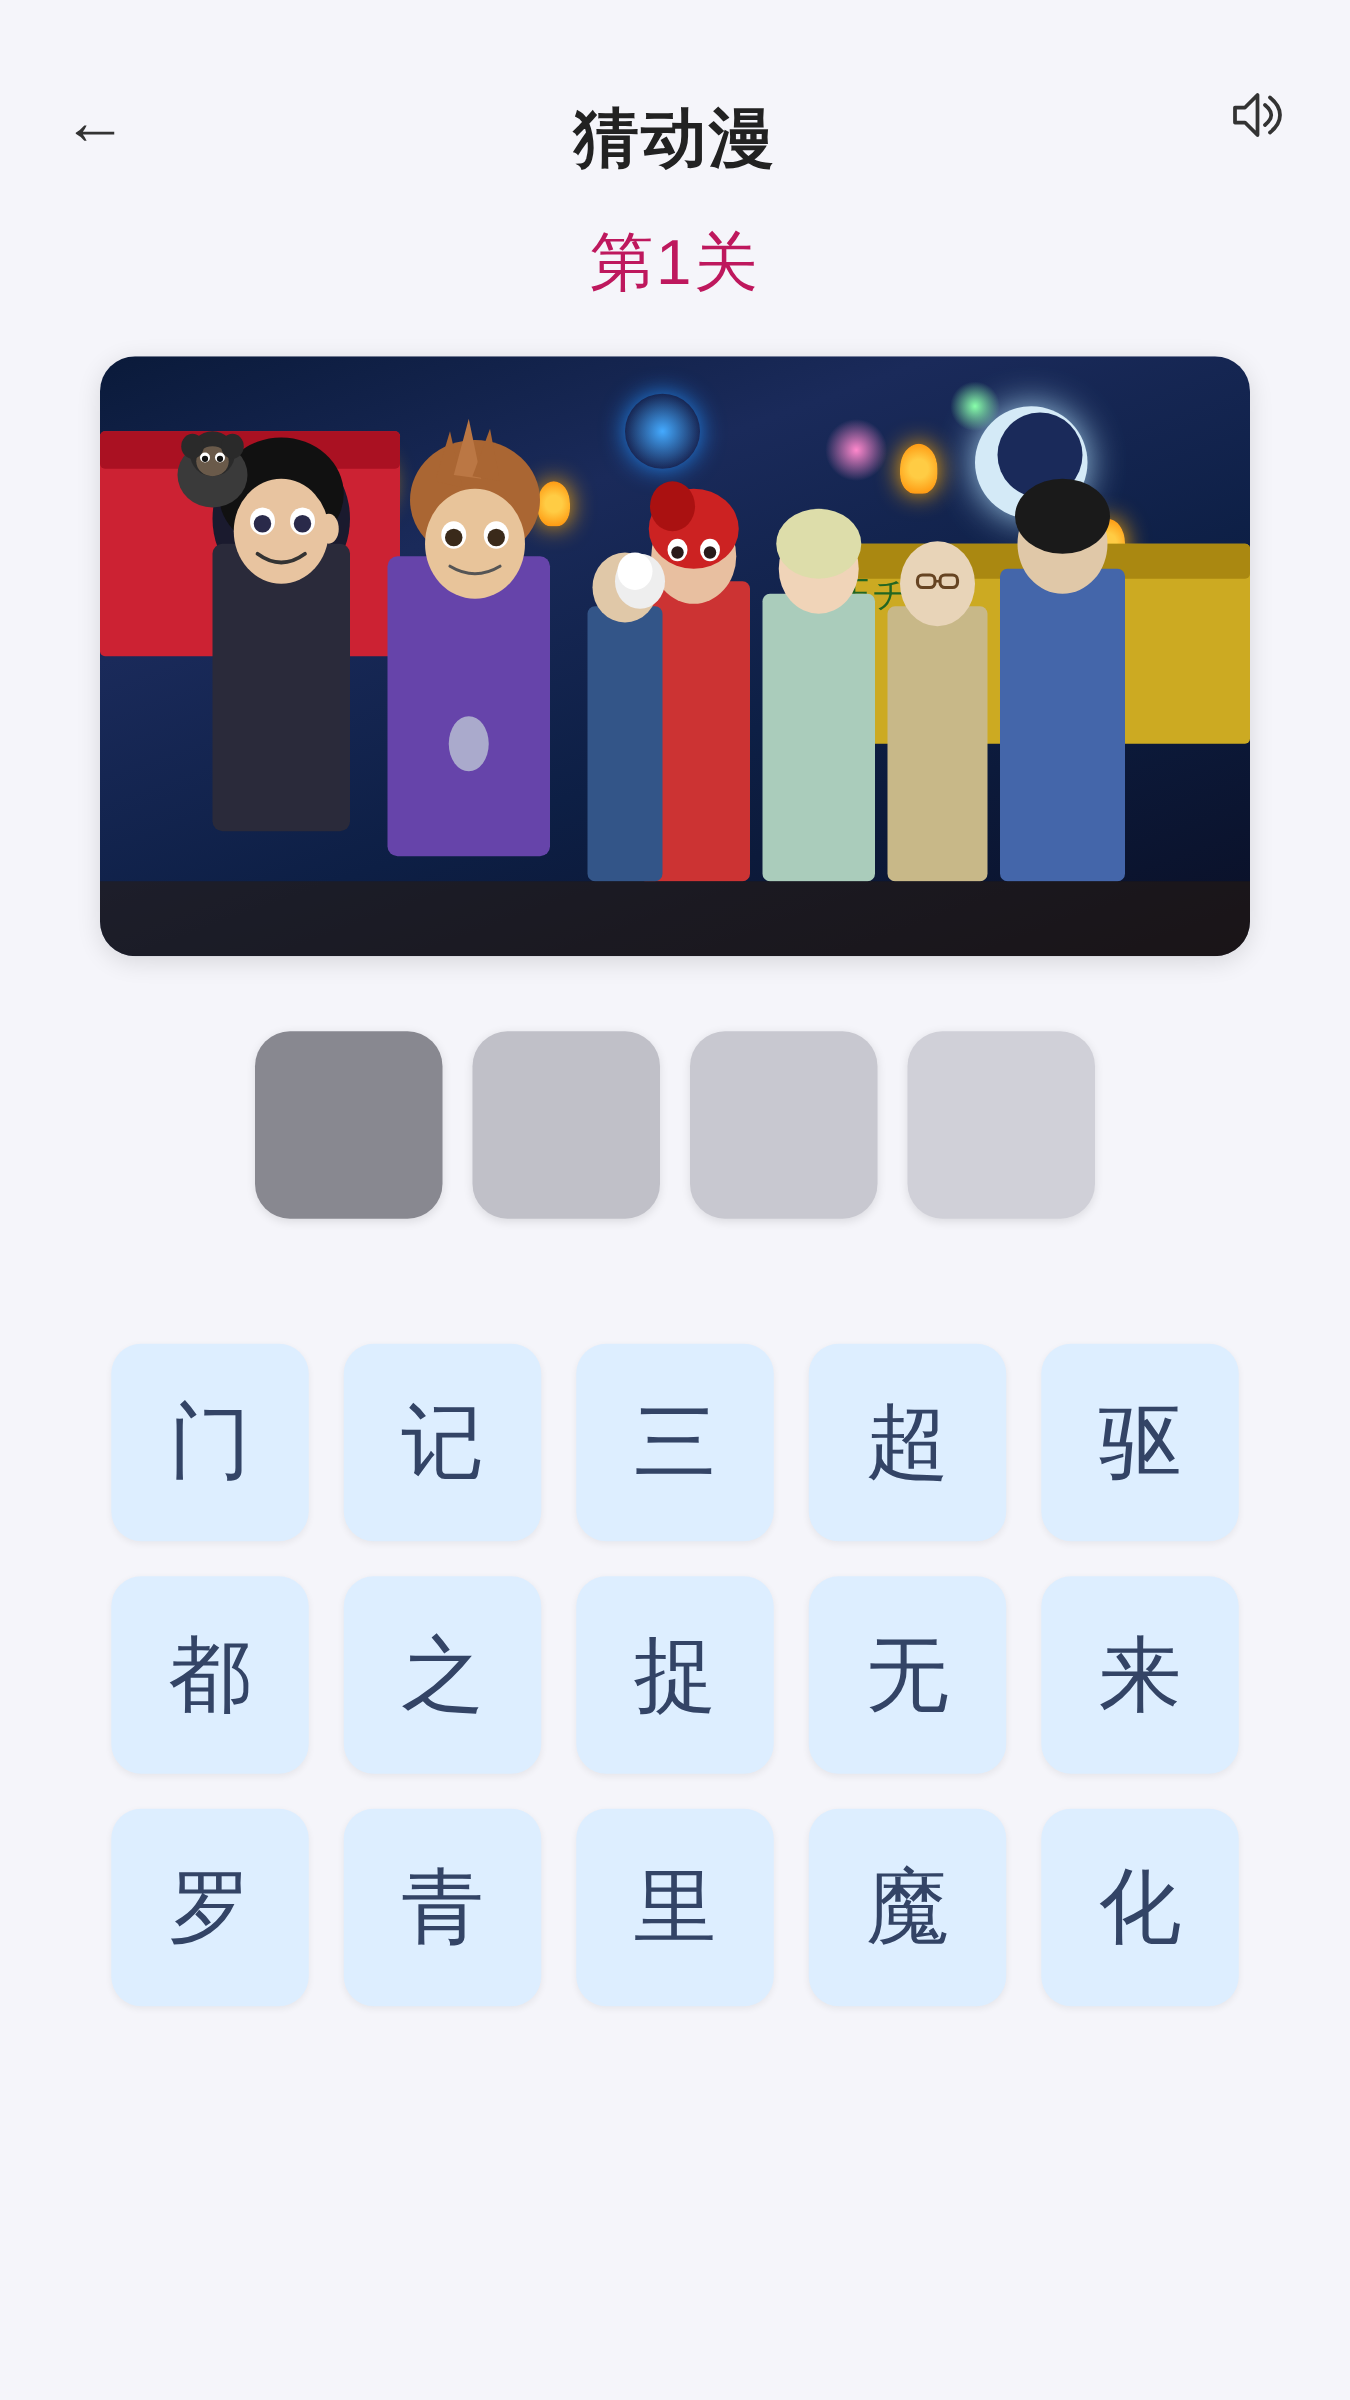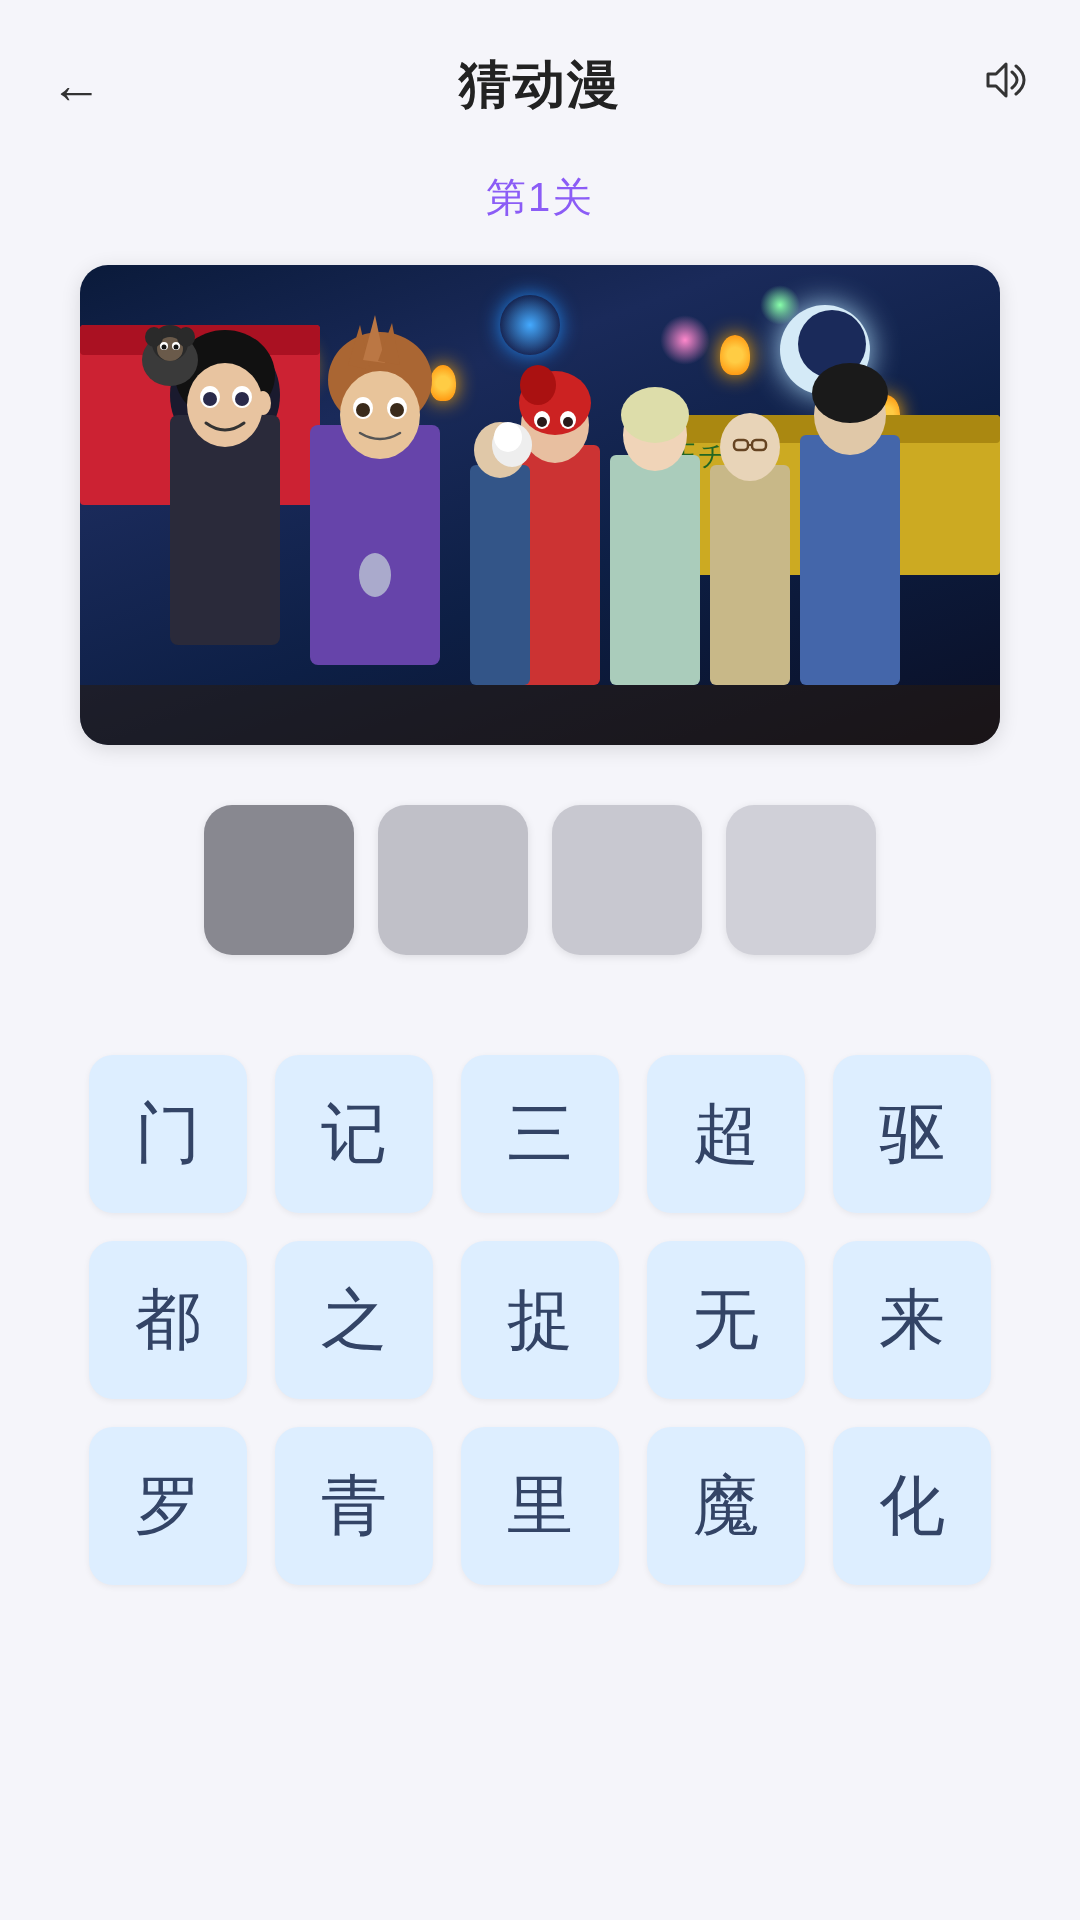--- a/index.html
+++ b/index.html
@@ -35,33 +35,33 @@
       color: #333;
       cursor: pointer;
       font-weight: 300;
     }
 
     .header-title {
       font-size: 52px;
       font-weight: 600;
       color: #222;
       letter-spacing: 2px;
+      margin-top: 26px;
     }
 
     .header-sound {
       font-size: 48px;
       color: #333;
       cursor: pointer;
     }
 
     
     .level-label {
-      font-size: 40px;
-      color: #8b5cf6;
-      margin-top: 20px;
+      font-size: 51px;
+      color: #be185d;
       margin-bottom: 40px;
       letter-spacing: 2px;
     }
 
     
     .anime-image-container {
       width: 920px;
       height: 480px;
       border-radius: 28px;
       overflow: hidden;

